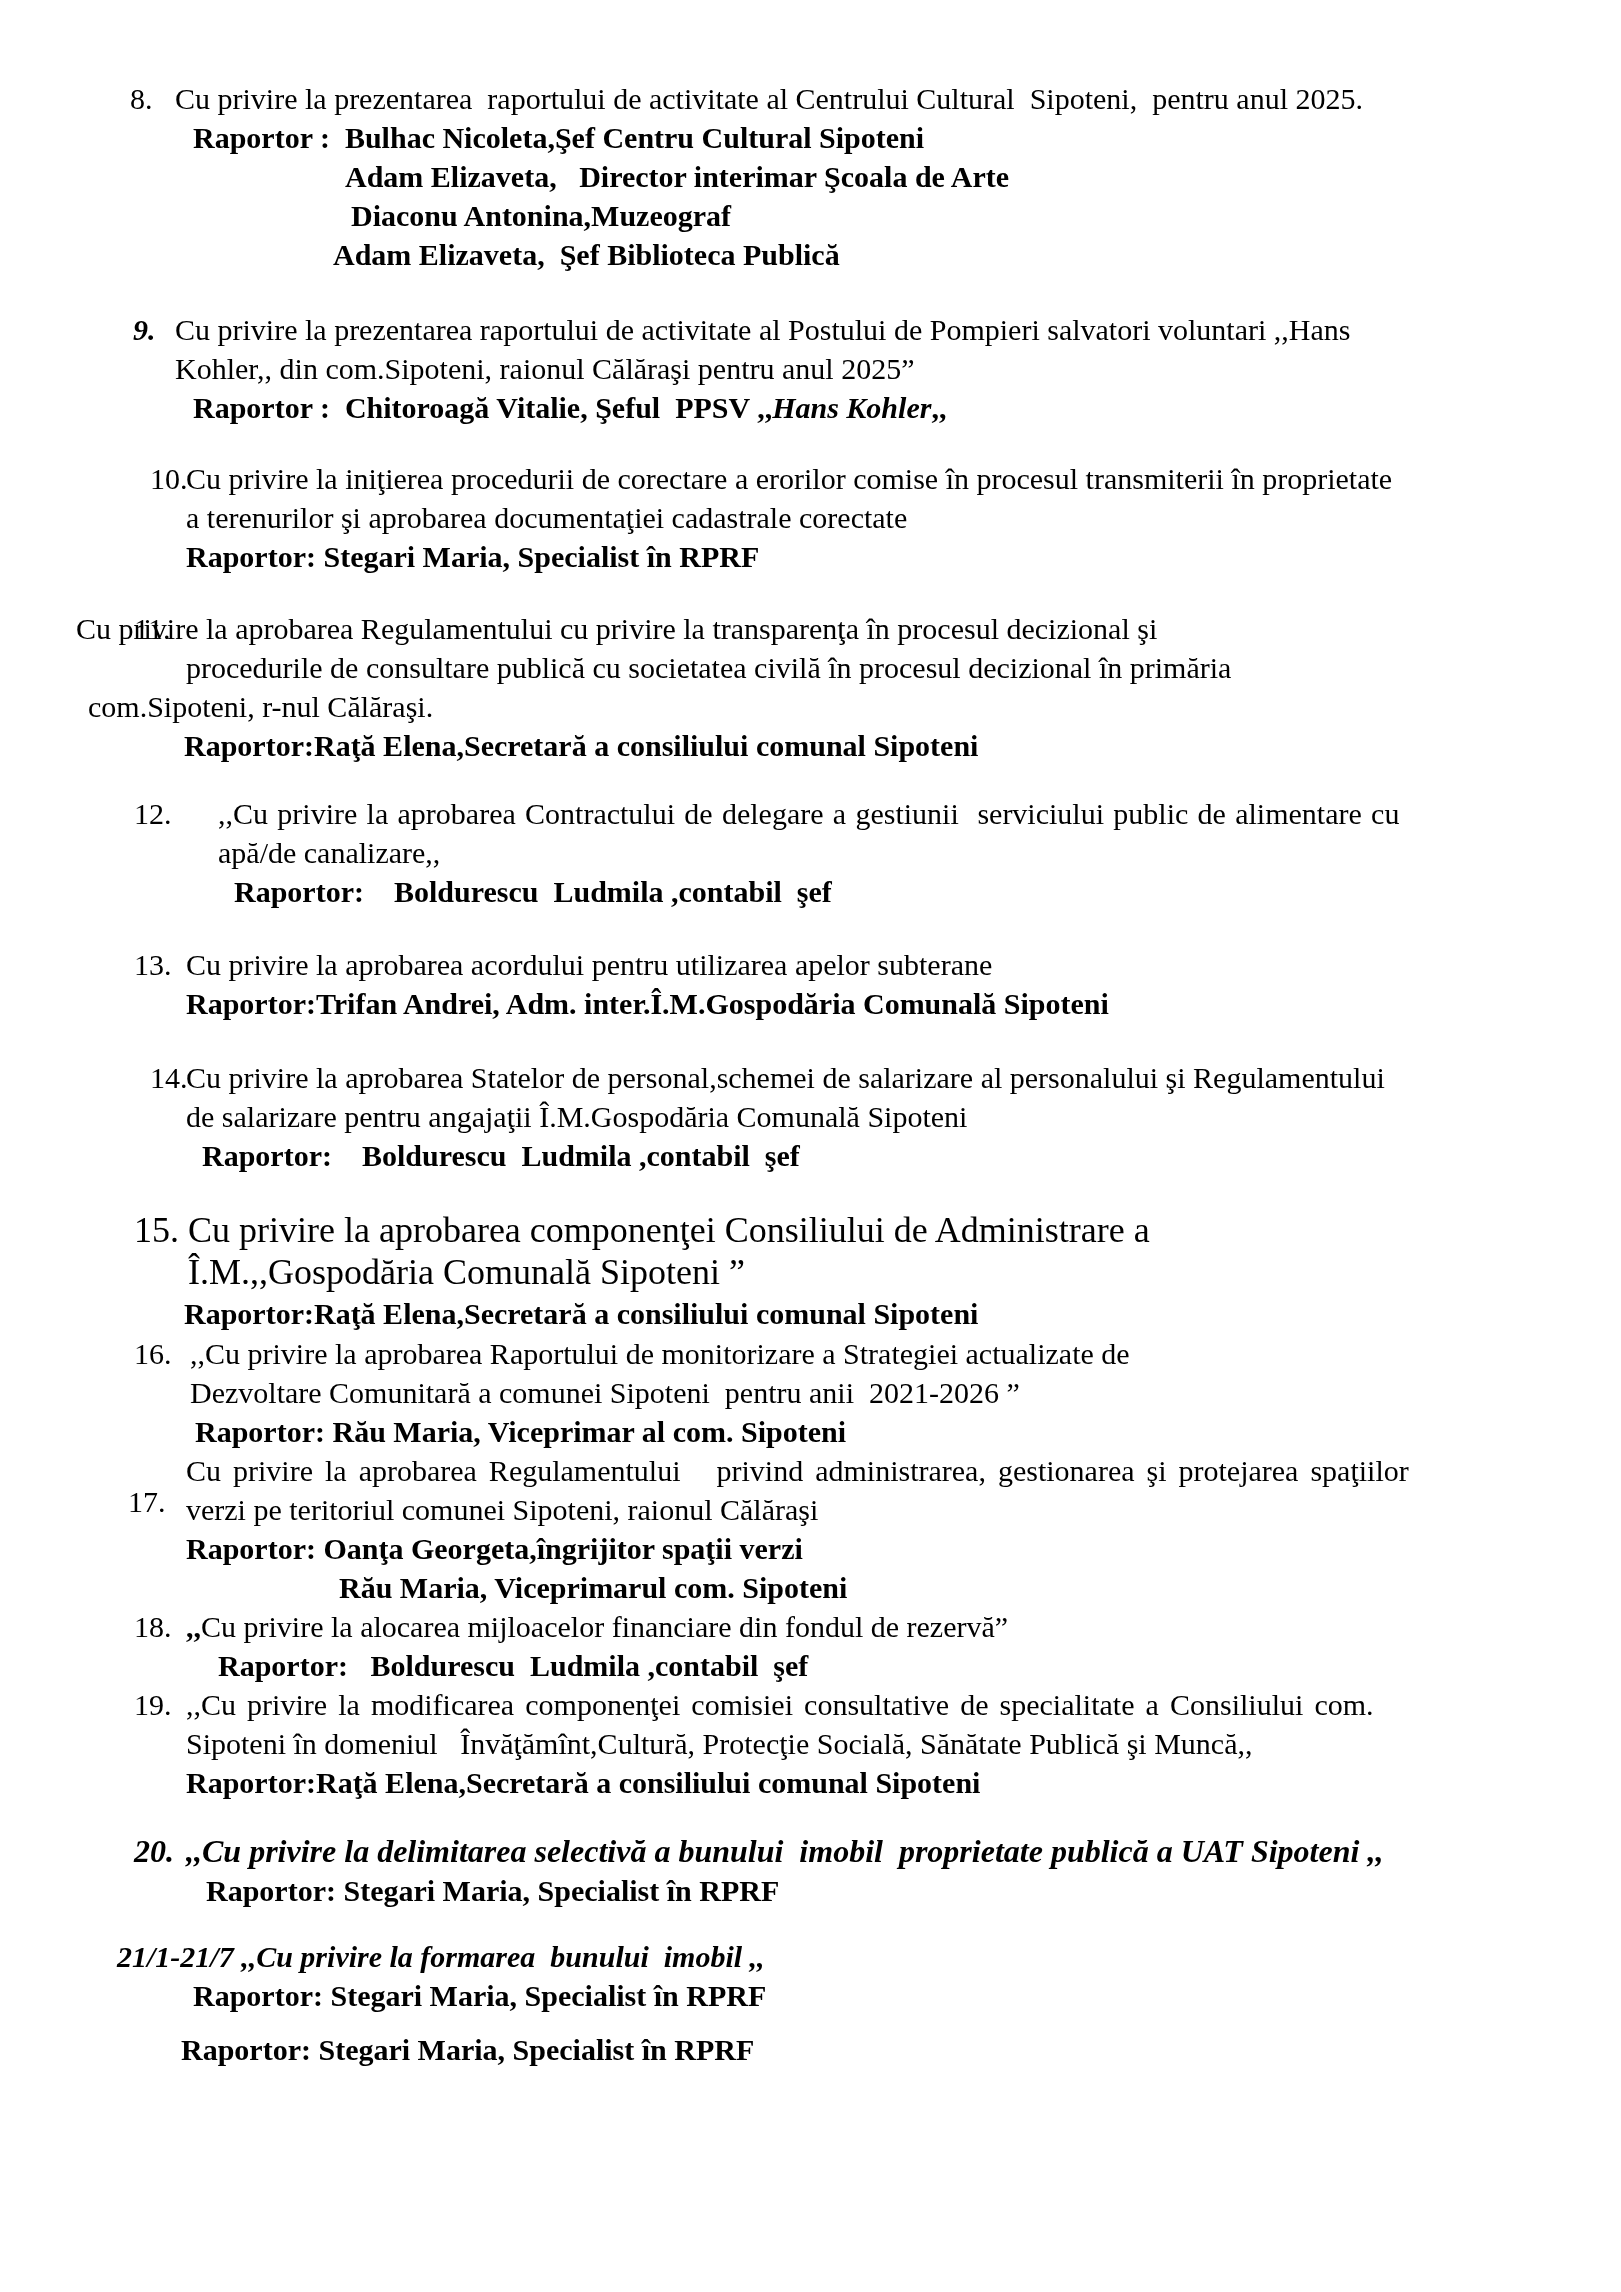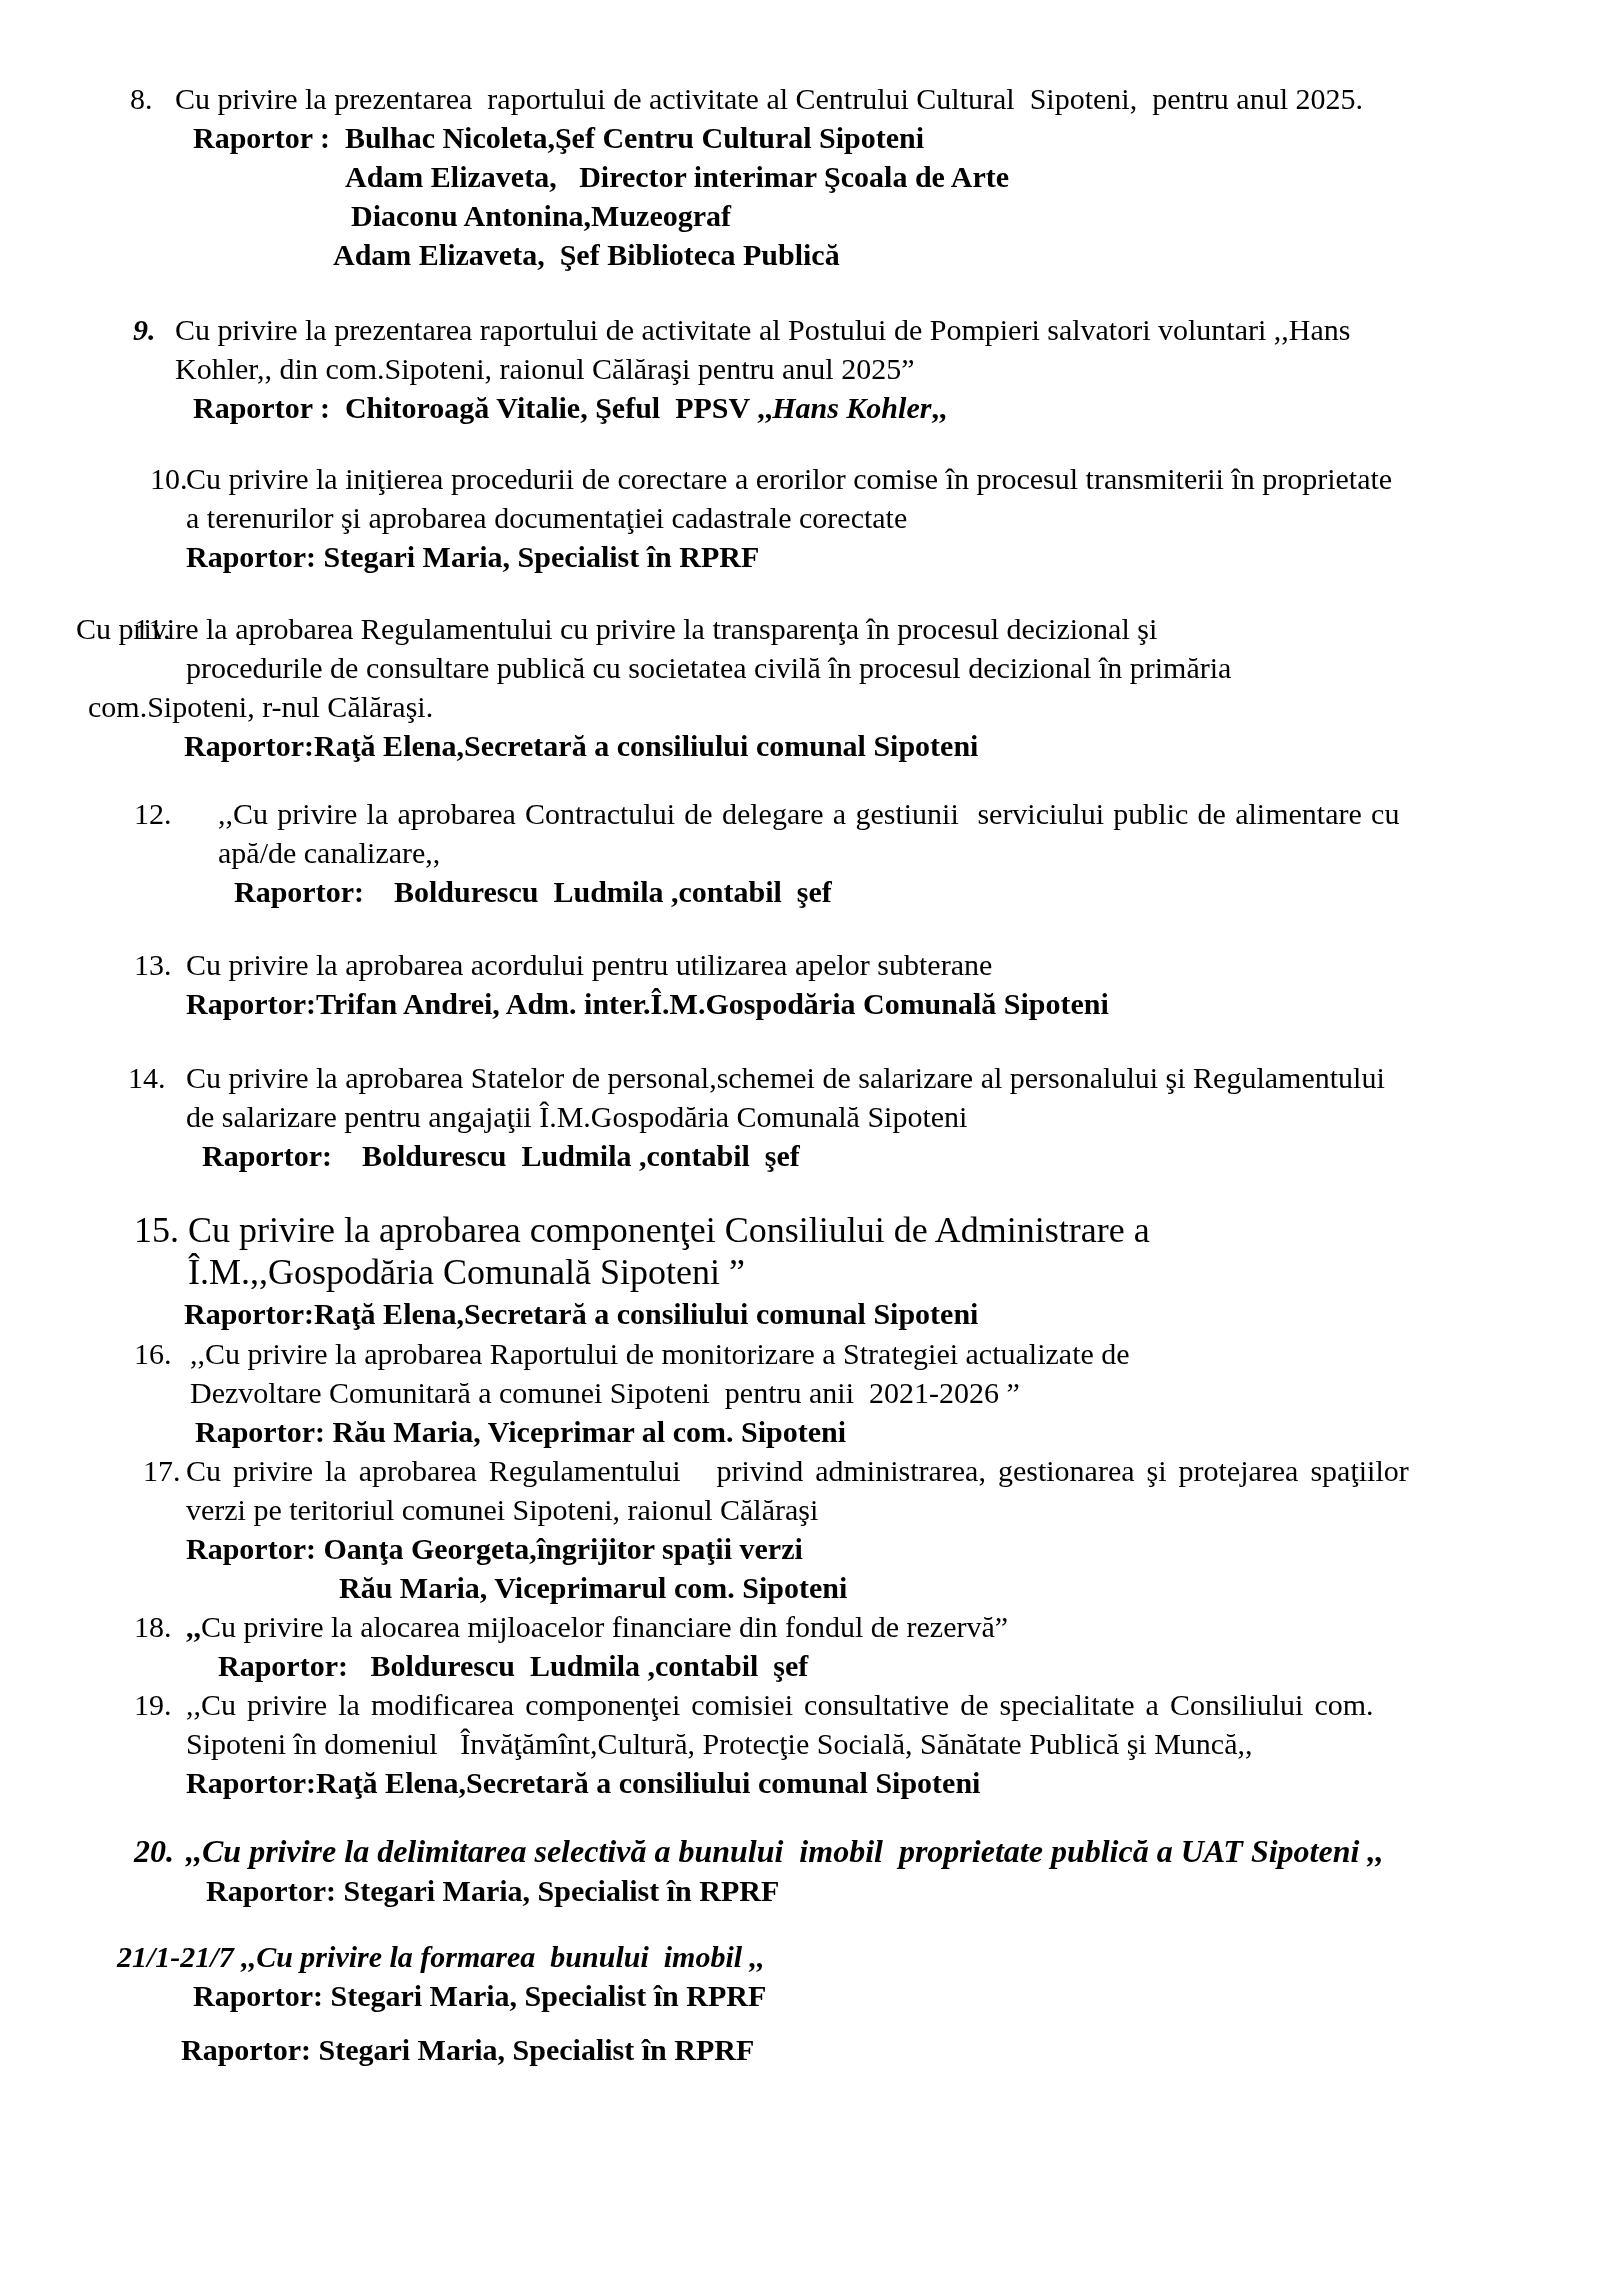--- a/index.html
+++ b/index.html
@@ -63,39 +63,39 @@
         <div class="title-line" style="padding-left: 186px; word-spacing: 1.8px;"><span class="s-normal">,,Cu privire la aprobarea Contractului de delegare a gestiunii  serviciului public de alimentare cu</span></div>
         <div class="title-line" style="padding-left: 186px;"><span class="s-normal">apă/de canalizare,,</span></div>
         <div class="rap-line" style="padding-left: 202px;"><span class="s-bold">Raportor:    Boldurescu  Ludmila ,contabil  şef</span></div>
       </div>
       <div class="item size-base" style="margin-bottom: 35px;">
         <span class="item-number s-normal" style="left: 134px;">13.</span>
         <div class="title-line" style="padding-left: 186px;"><span class="s-normal">Cu privire la aprobarea acordului pentru utilizarea apelor subterane</span></div>
         <div class="rap-line" style="padding-left: 186px;"><span class="s-bold">Raportor:Trifan Andrei, Adm. inter.Î.M.Gospodăria Comunală Sipoteni</span></div>
       </div>
       <div class="item size-base" style="margin-bottom: 34px;">
-        <span class="item-number s-normal" style="left: 128px; text-align: center;">14.</span>
+        <span class="item-number s-normal" style="left: 150px; text-align: center;">14.</span>
         <div class="title-line" style="padding-left: 186px;"><span class="s-normal">Cu privire la aprobarea Statelor de personal,schemei de salarizare al personalului şi Regulamentului</span></div>
         <div class="title-line" style="padding-left: 186px;"><span class="s-normal">de salarizare pentru angajaţii Î.M.Gospodăria Comunală Sipoteni</span></div>
         <div class="rap-line" style="padding-left: 202px;"><span class="s-bold">Raportor:    Boldurescu  Ludmila ,contabil  şef</span></div>
       </div>
       <div class="item size-large" style="margin-bottom: 0px;">
         <span class="item-number s-normal" style="left: 134px;">15.</span>
         <div class="title-line" style="padding-left: 188px;"><span class="s-normal">Cu privire la aprobarea componenţei Consiliului de Administrare a</span></div>
         <div class="title-line" style="padding-left: 188px;"><span class="s-normal">Î.M.,,Gospodăria Comunală Sipoteni ”</span></div>
         <div class="rap-line" style="padding-left: 184px; font-size: 30px; line-height: 41px;"><span class="s-bold">Raportor:Raţă Elena,Secretară a consiliului comunal Sipoteni</span></div>
       </div>
       <div class="item size-base" style="margin-bottom: 0px;">
         <span class="item-number s-normal" style="left: 134px;">16.</span>
         <div class="title-line" style="padding-left: 190px;"><span class="s-normal">,,Cu privire la aprobarea Raportului de monitorizare a Strategiei actualizate de</span></div>
         <div class="title-line" style="padding-left: 190px;"><span class="s-normal">Dezvoltare Comunitară a comunei Sipoteni  pentru anii  2021-2026 ”</span></div>
         <div class="rap-line" style="padding-left: 195px;"><span class="s-bold">Raportor: Rău Maria, Viceprimar al com. Sipoteni</span></div>
       </div>
       <div class="item size-base" style="margin-bottom: 0px;">
-        <span class="item-number s-normal" style="left: 143px;">17.</span>
+        <span class="item-number s-normal" style="left: 128px; margin-top: 31px;">17.</span>
         <div class="title-line" style="padding-left: 186px; word-spacing: 4.5px;"><span class="s-normal">Cu privire la aprobarea Regulamentului   privind administrarea, gestionarea şi protejarea spaţiilor</span></div>
         <div class="title-line" style="padding-left: 186px;"><span class="s-normal">verzi pe teritoriul comunei Sipoteni, raionul Călăraşi</span></div>
         <div class="rap-line" style="padding-left: 186px;"><span class="s-bold">Raportor: Oanţa Georgeta,îngrijitor spaţii verzi</span></div>
         <div class="rap-line" style="padding-left: 339px;"><span class="s-bold">Rău Maria, Viceprimarul com. Sipoteni</span></div>
       </div>
       <div class="item size-base" style="margin-bottom: 0px;">
         <span class="item-number s-normal" style="left: 134px;">18.</span>
         <div class="title-line" style="padding-left: 186px;"><span class="s-bold">,,</span><span class="s-normal">Cu privire la alocarea mijloacelor financiare din fondul de rezervă”</span></div>
         <div class="rap-line" style="padding-left: 218px;"><span class="s-bold">Raportor:   Boldurescu  Ludmila ,contabil  şef</span></div>
       </div>

